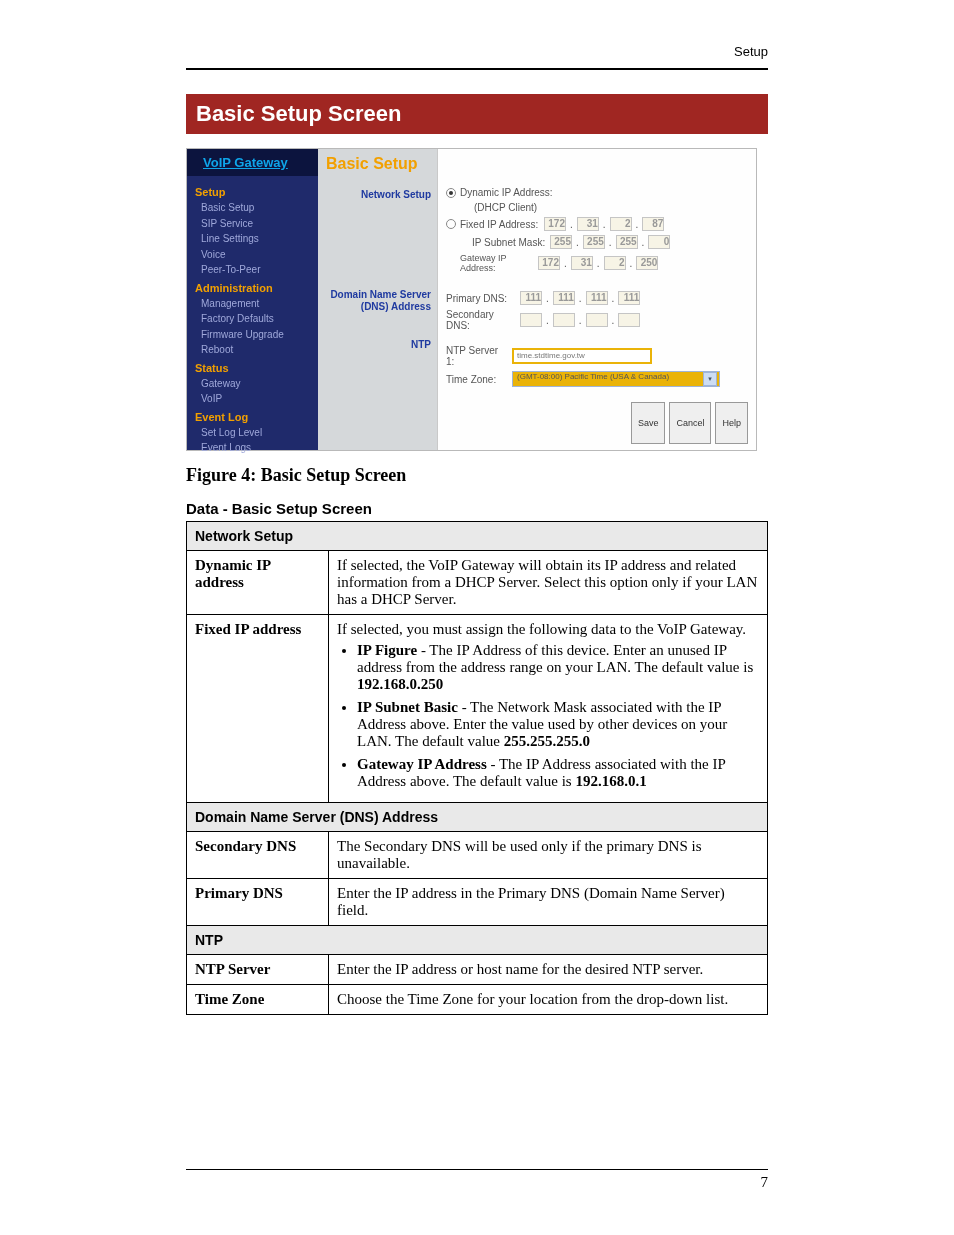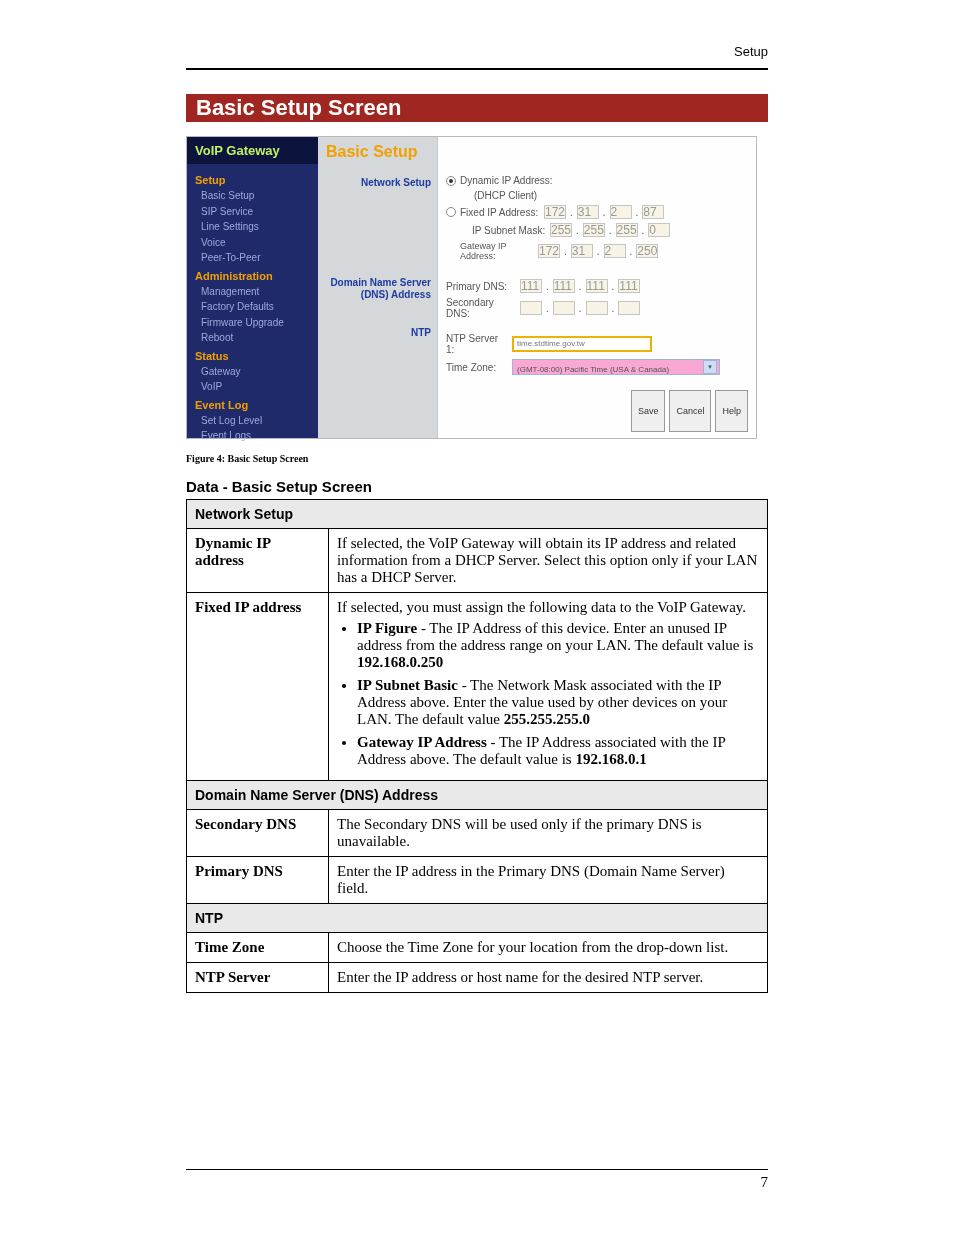--- a/index.html
+++ b/index.html
@@ -29,21 +29,21 @@
     border: none;
     border-top: 2px solid #000;
     margin: 0 0 24px 0;
   }
   .section-bar {
     background: #a02622;
     color: #fff;
     font-family: Arial, Helvetica, sans-serif;
     font-weight: bold;
     font-size: 22px;
-    padding: 1px 10px;
+    padding: 7px 10px;
     margin: 6px 0 14px 0;
   }
   .intro {
     font-size: 16px;
     line-height: 1.35;
     margin: 10px 0 16px 0;
   }
   .intro .ital { font-style: italic; }
 
   
@@ -59,24 +59,25 @@
   }
   .shot-left {
     width: 131px;
     background: #1f2a6b;
     color: #a9b8ff;
     padding: 0;
     box-sizing: border-box;
   }
   .voip-hdr {
     background: #0c143e;
-    color: #bef264;
+    color: #0ea5e9;
     font-weight: bold;
     font-size: 13px;
-    padding: 6px 8px;
+    padding: 6px 16px;
+    text-decoration: underline;
   }
   .nav-group { padding: 6px 8px 4px 8px; }
   .nav-title {
     font-weight: bold;
     font-size: 11px;
     color: #f2a000;
     margin: 4px 0 2px 0;
   }
   .nav-item {
     font-size: 10px;
@@ -122,41 +123,41 @@
   }
   .form-spacer { height: 36px; }
   .form-row { padding: 2px 8px; display: flex; align-items: center; gap: 4px; }
   .radio-dot, .radio-empty {
     width: 8px; height: 8px; border: 1px solid #888; border-radius: 50%; display: inline-block; flex: none;
   }
   .radio-dot::after {
     content: ""; display: block; width: 4px; height: 4px; background: #333; border-radius: 50%; margin: 2px;
   }
   .ipbox {
-    display: inline-block; width: 20px; height: 12px; border: 1px solid #c5c5c5; background: #f7f4e6; font-size: 12px; color: #999; text-align: left; line-height: 12px;
+    display: inline-block; width: 20px; height: 12px; border: 1px solid #c5c5c5; background: #f7f4e6; font-size: 10px; color: #999; text-align: right; line-height: 12px; font-weight: bold;
   }
   .txtbox {
     display: inline-block; height: 12px; border: 2px solid #eab308; background: #fff; font-size: 8px; color: #777; padding: 0 3px; line-height: 12px;
   }
   .selbox {
-    display: inline-flex; align-items: flex-end; justify-content: space-between;
-    height: 14px; border: 1px solid #9fb4d8; background: #f9a8d4; font-size: 8px; color: #555; padding: 0 2px 0 4px; width: 200px;
+    display: inline-flex; align-items: flex-start; justify-content: space-between;
+    height: 14px; border: 1px solid #9fb4d8; background: #eab308; font-size: 8px; color: #555; padding: 0 2px 0 4px; width: 200px;
   }
   .selbox .caret {
     width: 12px; height: 12px; background: #cdddf3; border: 1px solid #9fb4d8; font-size: 7px; text-align: center; line-height: 12px; color: #456;
   }
   .btnrow {
     position: absolute; bottom: 6px; right: 8px; display: flex; gap: 4px;
   }
   .btn {
     border: 1px solid #999; background: #efefef; font-size: 9px; padding: 15px 6px; color: #333;
   }
   .fig-caption {
     font-family: "Times New Roman", serif;
-    font-size: 10px;
+    font-size: 18px;
     font-weight: bold;
     margin: 6px 0 14px 0;
   }
   .data-title {
     font-family: Arial, Helvetica, sans-serif;
     font-weight: bold;
     font-size: 15px;
     margin: 8px 0 4px 0;
   }
 
@@ -346,26 +347,26 @@
       <td>The Secondary DNS will be used only if the primary DNS is unavailable.</td>
     </tr>
     <tr>
       <td class="label-cell">Primary DNS</td>
       <td>Enter the IP address in the Primary DNS (Domain Name Server) field.</td>
     </tr>
     <tr class="section-row">
           <td colspan="2">NTP</td>
         </tr>
     <tr>
+      <td class="label-cell">NTP Server</td>
+      <td>Enter the IP address or host name for the desired NTP server.</td>
+    </tr>
+    <tr>
       <td class="label-cell">Time Zone</td>
       <td>Choose the Time Zone for your location from the drop-down list.</td>
-    </tr>
-    <tr>
-      <td class="label-cell">NTP Server</td>
-      <td>Enter the IP address or host name for the desired NTP server.</td>
     </tr>
   </tbody>
     </table>
 
   <div class="page-footer">
     <hr class="hr-bottom">
     <div class="pgnum">7</div>
   </div>
 </div>
 

